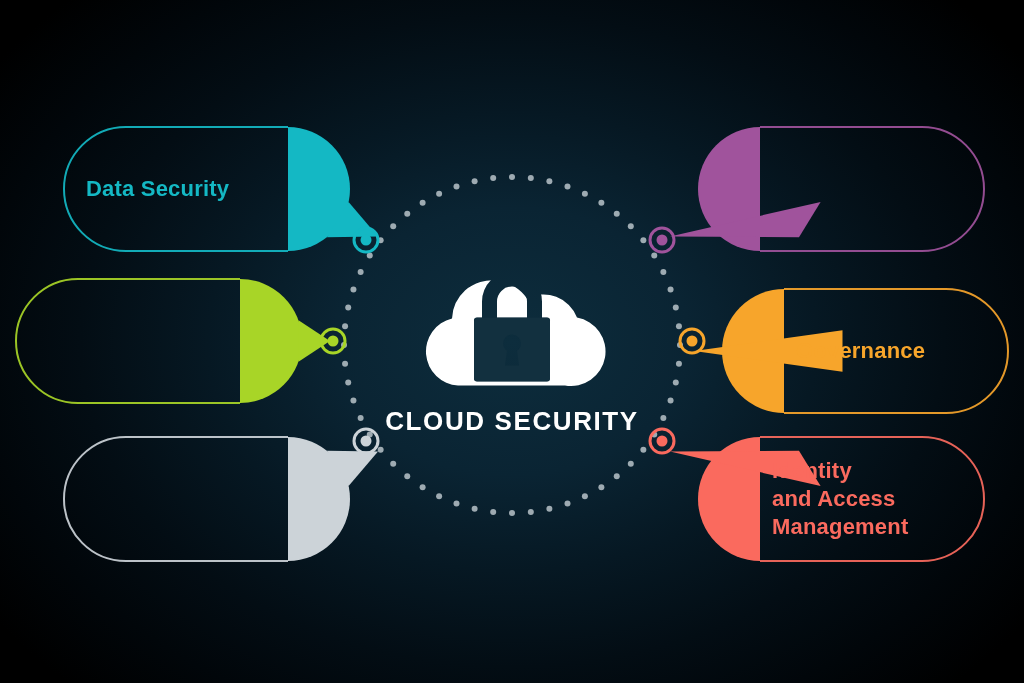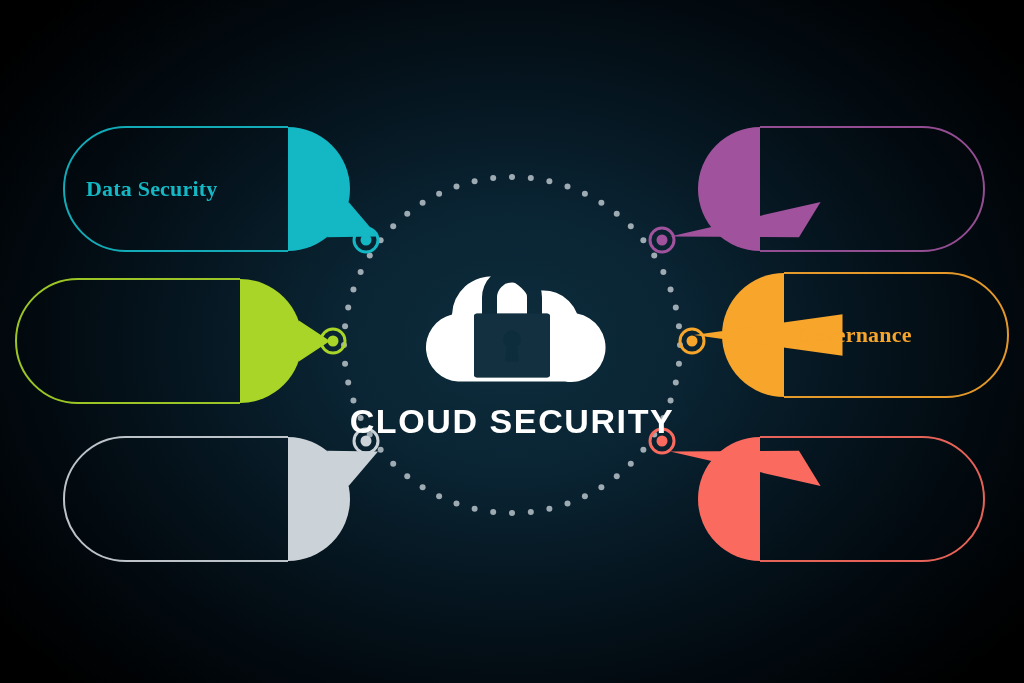--- a/index.html
+++ b/index.html
@@ -24,38 +24,38 @@
   
   #center{
     position:absolute; left:50%; top:345px;
     transform:translate(-50%,-50%);
     text-align:center; width:330px;
   }
   #cloudwrap{ display:block; margin:0 auto; }
   #centerLabel{
     margin-top:0;
     color:#ffffff;
-    font-size:34px;
+    font-size:26px;
     font-weight:bold;
     letter-spacing:1.6px;
     font-family:"Liberation Sans", sans-serif;
     white-space:nowrap;
   }
 
   
   .node{ position:absolute; }
   .node svg{ display:block; overflow:visible; }
   .node .lbl{
     position:absolute;
     font-size:22px;
     font-weight:bold;
     letter-spacing:.2px;
     line-height:1.28;
     white-space:pre-line;
-    font-family:Liberation Serif, serif;
+    font-family:Liberation Sans, sans-serif;
   }
   .node.left .lbl{ left:28px; }
   .node.right .lbl{ right:26px; text-align:left; }
 </style>
 </head>
 <body>
 
 <div id="stage">
 
   <svg id="ring" viewBox="0 0 1024 683">
@@ -140,34 +140,37 @@
           <path d="M 271.0 26.8 L 322.0 27.5 L 292.6 62.1 Z" fill="#ccd3d8"></path>
         </svg>
       </div>
       <div class="node right" style="top: 114px; left: 662px;">
         <svg width="330" height="150" viewBox="0 0 330 150">
           <path d="M 98 13 H 260 A 62 62 0 0 1 260 137 H 98" fill="none" stroke="#a0539c" stroke-width="2" opacity="0.92"></path>
           <path d="M 98 13 A 62 62 0 0 0 98 137 Z" fill="#a0539c"></path>
           <path d="M 137.0 123.2 L 8.0 122.5 L 158.6 87.9 Z" fill="#a0539c"></path>
         </svg>
       </div>
-      <div class="node right" style="top: 260px; left: 686px;">
+      <div class="node right" style="top: 276px; left: 686px;">
         <svg width="330" height="150" viewBox="0 0 330 150">
           <path d="M 98 13 H 260 A 62 62 0 0 1 260 137 H 98" fill="none" stroke="#f7a52b" stroke-width="2" opacity="0.92"></path>
           <path d="M 98 13 A 62 62 0 0 0 98 137 Z" fill="#f7a52b"></path>
           <path d="M 156.5 95.7 L 8.0 75.0 L 156.5 54.3 Z" fill="#f7a52b"></path>
         </svg>
         <div class="lbl" style="color: rgb(247, 165, 43); top: 50%; transform: translateY(-50%); left: 110px; width: 205px;">Governance</div>
       </div>
       <div class="node right" style="top: 424px; left: 662px;">
         <svg width="330" height="150" viewBox="0 0 330 150">
           <path d="M 98 13 H 260 A 62 62 0 0 1 260 137 H 98" fill="none" stroke="#fa6a5e" stroke-width="2" opacity="0.92"></path>
           <path d="M 98 13 A 62 62 0 0 0 98 137 Z" fill="#fa6a5e"></path>
           <path d="M 158.6 62.1 L 8.0 27.5 L 137.0 26.8 Z" fill="#fa6a5e"></path>
         </svg>
+        <div class="lbl" style="color: rgb(250, 106, 94); top: 50%; transform: translateY(-50%); left: 110px; width: 205px;">Identity
+and Access
+Management</div>
       </div>
     </div>
 
   <svg id="conns" style="position:absolute;left:0;top:0;width:1024px;height:683px;pointer-events:none;" viewBox="0 0 1024 683">
       <g>
         <circle cx="366" cy="240" r="12" fill="none" stroke="#14b8c4" stroke-width="3"></circle>
         <circle cx="366" cy="240" r="5.5" fill="#14b8c4"></circle>
       </g>
       <g>
         <circle cx="333" cy="341" r="12" fill="none" stroke="#a8d527" stroke-width="3"></circle>

